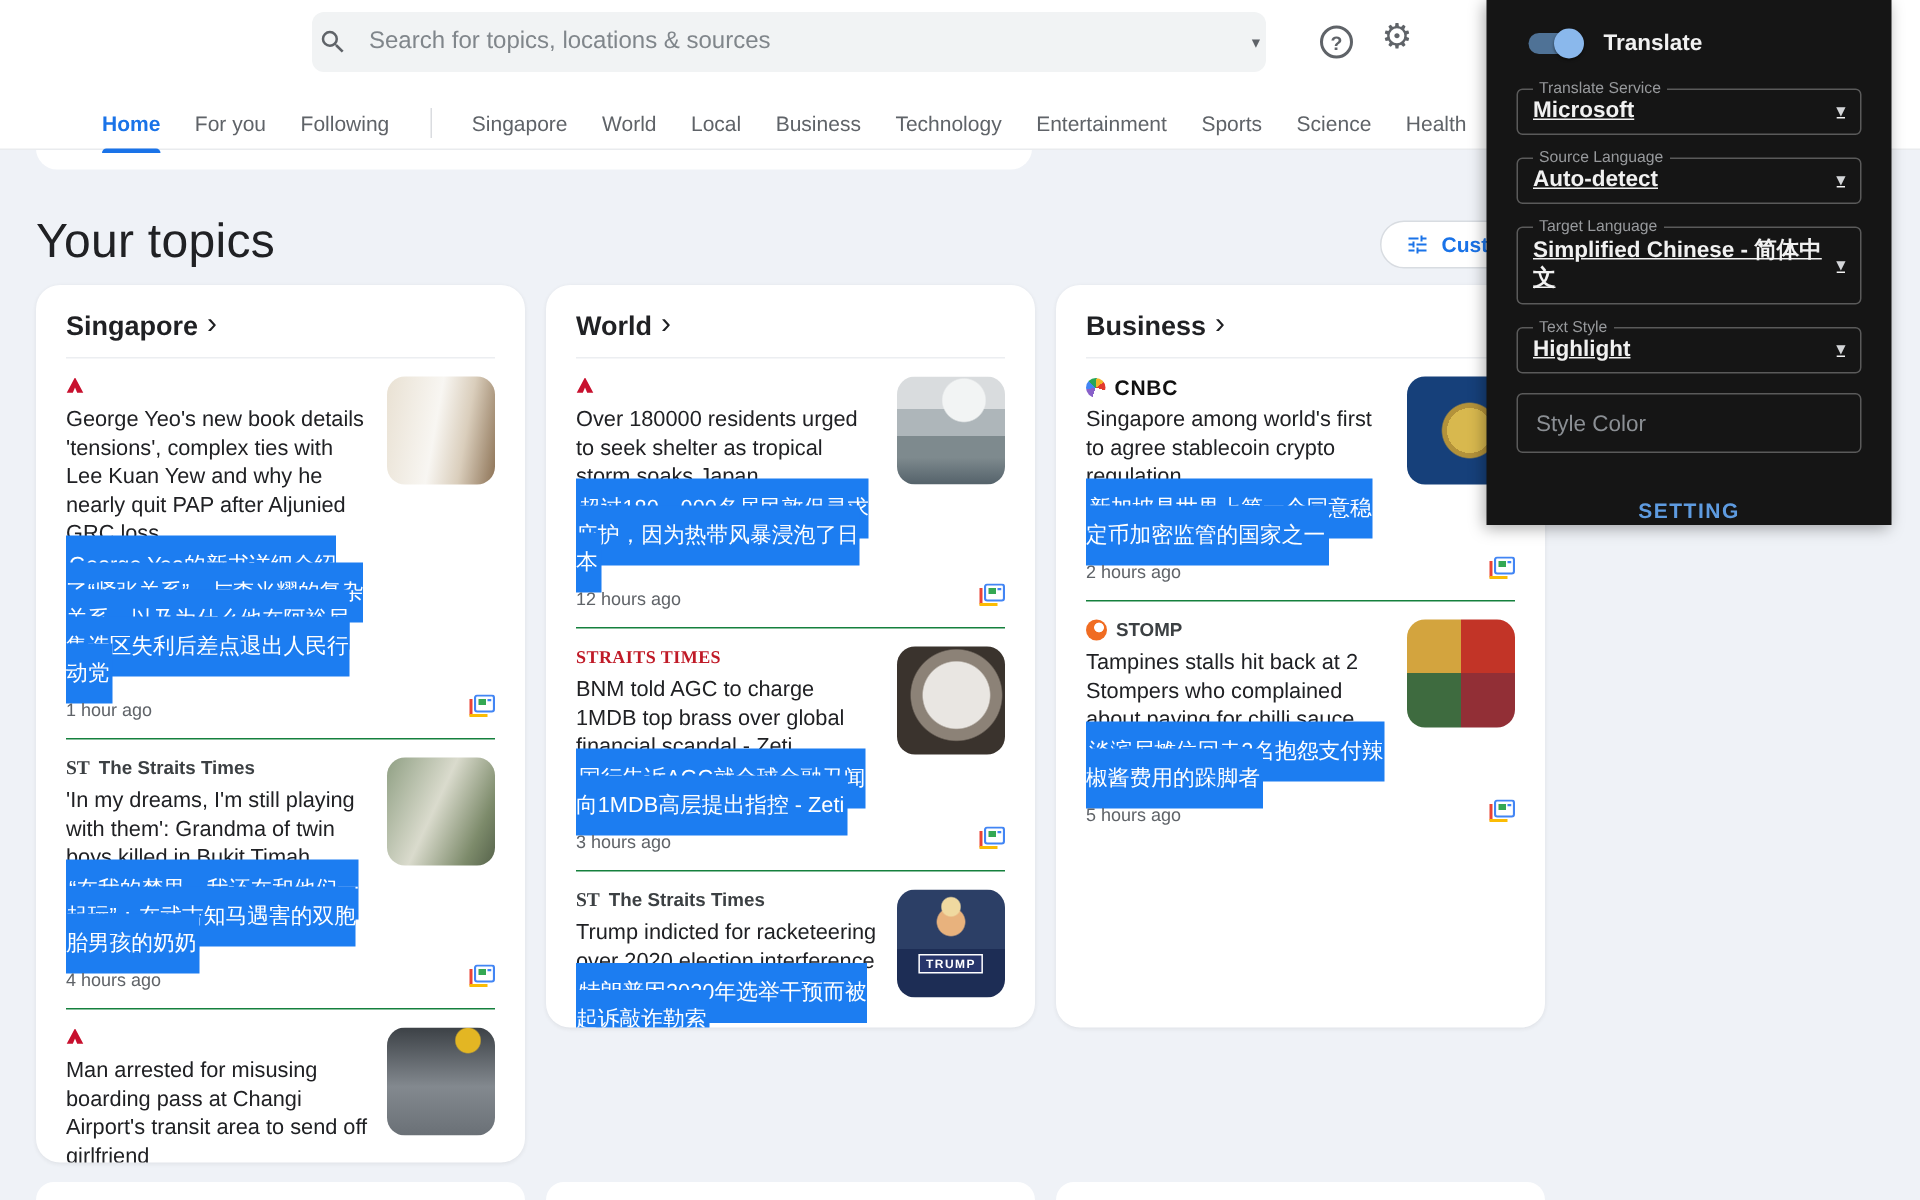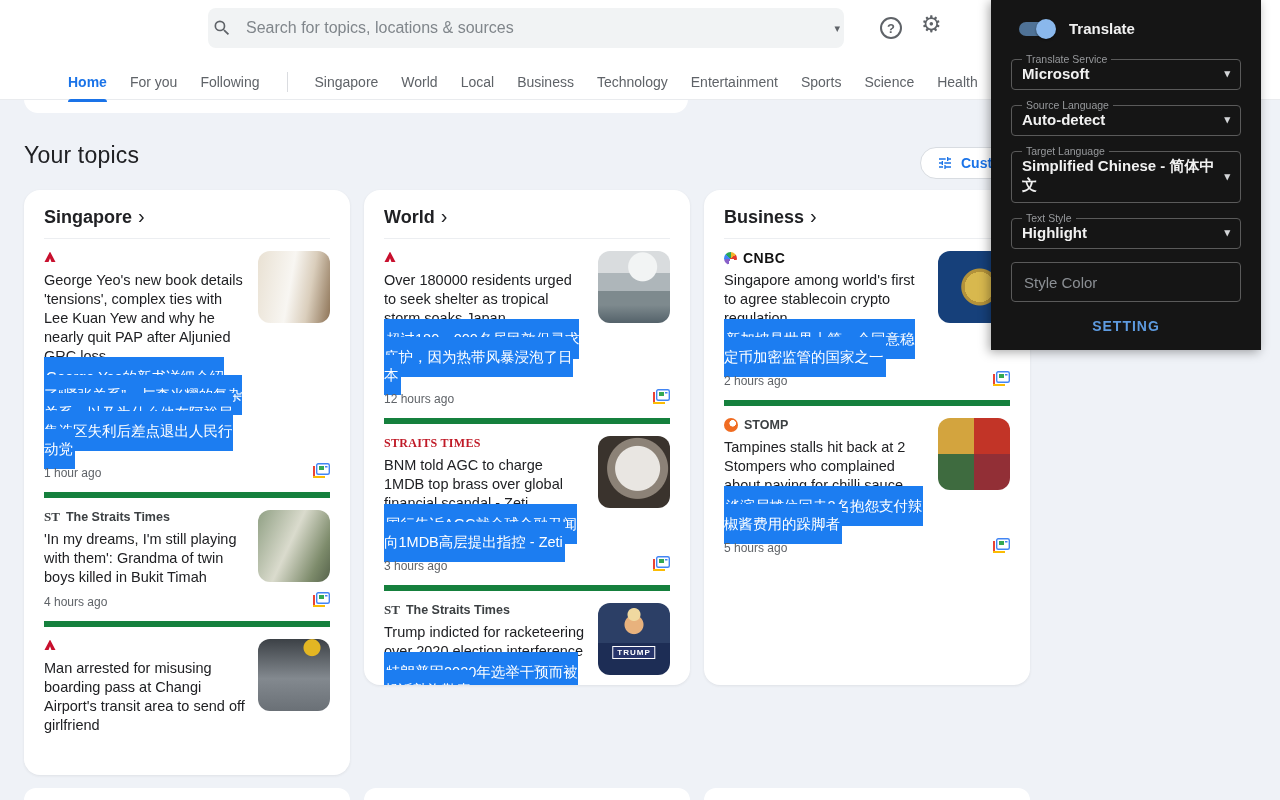--- a/index.html
+++ b/index.html
@@ -32,38 +32,38 @@
                        background:#1a73e8; border-radius:3px 3px 0 0; }
   .tab-divider { width:1px; height:20px; background:#dadce0; margin:0 4px 6px 4px; }
 
   
   .content { position:absolute; top:100px; left:0; width:1280px; height:700px; }
   .remnant { position:absolute; left:24px; top:-1px; width:664px; height:14px; background:#fff;
              border-radius:0 0 16px 16px; }
   .fc-part { position:absolute; right:22px; top:-8px; width:18px; height:16px; overflow:hidden; }
   .fc-part svg { position:absolute; top:-8px; left:0; }
 
-  .page-title { position:absolute; left:24px; top:42px; font-size:23px; font-weight:normal;
+  .page-title { position:absolute; left:24px; top:42px; font-size:32px; font-weight:normal;
                 color:#202124; letter-spacing:0.2px; }
   .customise { position:absolute; left:920px; top:47px; height:32px; background:#fff;
                border:1px solid #d8dce1; border-radius:18px; display:flex; align-items:center;
                gap:8px; padding:0 16px; color:#1a73e8; font-size:14px; font-weight:bold;
                white-space:nowrap; }
 
   .cards { position:absolute; left:24px; top:90px; }
   .card { position:absolute; width:326px; background:#fff; border-radius:16px; padding:0 20px;
           box-shadow:0 1px 3px rgba(32,33,36,.08); overflow:hidden; }
   .card.c0 { left:0; height:585px; }
   .card.c1 { left:340px; height:495px; }
   .card.c2 { left:680px; height:495px; }
   .card-h { display:flex; align-items:center; gap:6px; padding:17px 0 10px; font-size:18px;
             font-weight:bold; color:#202124; border-bottom:1px solid #eceef1; }
   .card-h .chev { font-size:20px; font-weight:normal; margin-top:-2px; color:#202124; }
 
-  .art { position:relative; padding:10px 0; border-bottom:6px solid #15803d; }
+  .art { position:relative; padding:10px 0; border-bottom:1px solid #15803d; }
   .art:last-child { border-bottom:none; }
   .thumb { position:absolute; right:0; top:12px; width:72px; height:72px; border-radius:12px; }
   .art-text { padding-right:84px; }
   .src { display:flex; align-items:center; gap:6px; height:18px; margin-bottom:4px; }
   .sname { font-size:12.5px; color:#3c4043; font-weight:bold; }
   .sname.nst { font-family:"Liberation Serif",serif; color:#c01a27; text-transform:uppercase;
                font-size:12px; letter-spacing:0.3px; }
   .sname.cnbc { color:#111; font-size:14px; letter-spacing:0.5px; }
   .title { margin:0; font-size:14.5px; line-height:19px; font-weight:normal; color:#202124; }
   .trans { margin-top:2px; font-size:14.5px; line-height:18px; }
@@ -107,24 +107,24 @@
   .panel { position:absolute; left:991px; top:0; width:270px; height:350px; background:#151515;
            z-index:10; padding:16px 20px 0; box-shadow:-2px 2px 10px rgba(0,0,0,.35); }
   .toggle-row { display:flex; align-items:center; gap:16px; margin:4px 0 16px 8px; }
   .switch { position:relative; width:34px; height:14px; border-radius:7px; background:#4f7296; }
   .knob { position:absolute; right:-3px; top:-3px; width:20px; height:20px; border-radius:50%;
           background:#8ab8ec; box-shadow:0 1px 2px rgba(0,0,0,.5); }
   .switch-label { color:#f1f1f1; font-size:15px; font-weight:bold; }
   .tfield { border:1px solid #5a5a5a; border-radius:4px; margin:0 0 9px; padding:0 10px 7px; }
   .tfield legend { font-size:10.5px; color:#97999c; padding:0 4px; }
   .tfield .val { display:flex; justify-content:space-between; align-items:center; font-size:15px;
-                 color:#f1f1f1; font-weight:bold; margin-top:0; }
+                 color:#f1f1f1; font-weight:bold; margin-top:0;text-decoration:underline; }
   .tfield .caret { color:#d3d5d8; font-size:11px; }
   .style-input { width:100%; height:40px; background:transparent; border:1px solid #5a5a5a;
-                 border-radius:4px; color:#eab308; font-size:15px; padding:0 12px; margin:4px 0 8px;
+                 border-radius:4px; color:#eab308; font-size:15px; padding:0 12px; margin:4px 0 22px;
                  font-family:"Liberation Sans",sans-serif; outline:none; }
   .style-input::placeholder { color:#8b8f94; }
   .setting { text-align:center; color:#5e9be0; font-size:14px; font-weight:bold;
              letter-spacing:1px; margin-top:8px; }
 </style>
 </head>
 <body>
 
 <div class="header">
   <div class="searchbar">
@@ -205,20 +205,21 @@
       </div>
 
       <div class="art">
         <div class="thumb t-sg2"></div>
         <div class="art-text">
           <div class="src">
             <span class="st-glyph">ST</span>
             <span class="sname">The Straits Times</span>
           </div>
           <h3 class="title">'In my dreams, I'm still playing with them': Grandma of twin boys killed in Bukit Timah</h3>
+          <div class="trans"><span class="hl" style="background:#1c7df1">“在我的梦里，我还在和他们一起玩”：在武吉知马遇害的双胞胎男孩的奶奶</span></div>
         </div>
         <div class="meta">
           <span class="time">4 hours ago</span>
           <span><svg width="18" height="16" viewBox="0 0 18 16">
                 <rect x="1" y="3" width="2" height="11" fill="#ea4335"></rect>
                 <rect x="1" y="13" width="12" height="2" fill="#fbbc04"></rect>
                 <rect x="4.7" y="0.7" width="12.6" height="10.6" rx="1.5" fill="#fff" stroke="#4285f4" stroke-width="1.4"></rect>
                 <rect x="7" y="3" width="5" height="4" fill="#34a853"></rect>
                 <rect x="13" y="3" width="2.5" height="1.5" fill="#4285f4"></rect>
               </svg></span>

